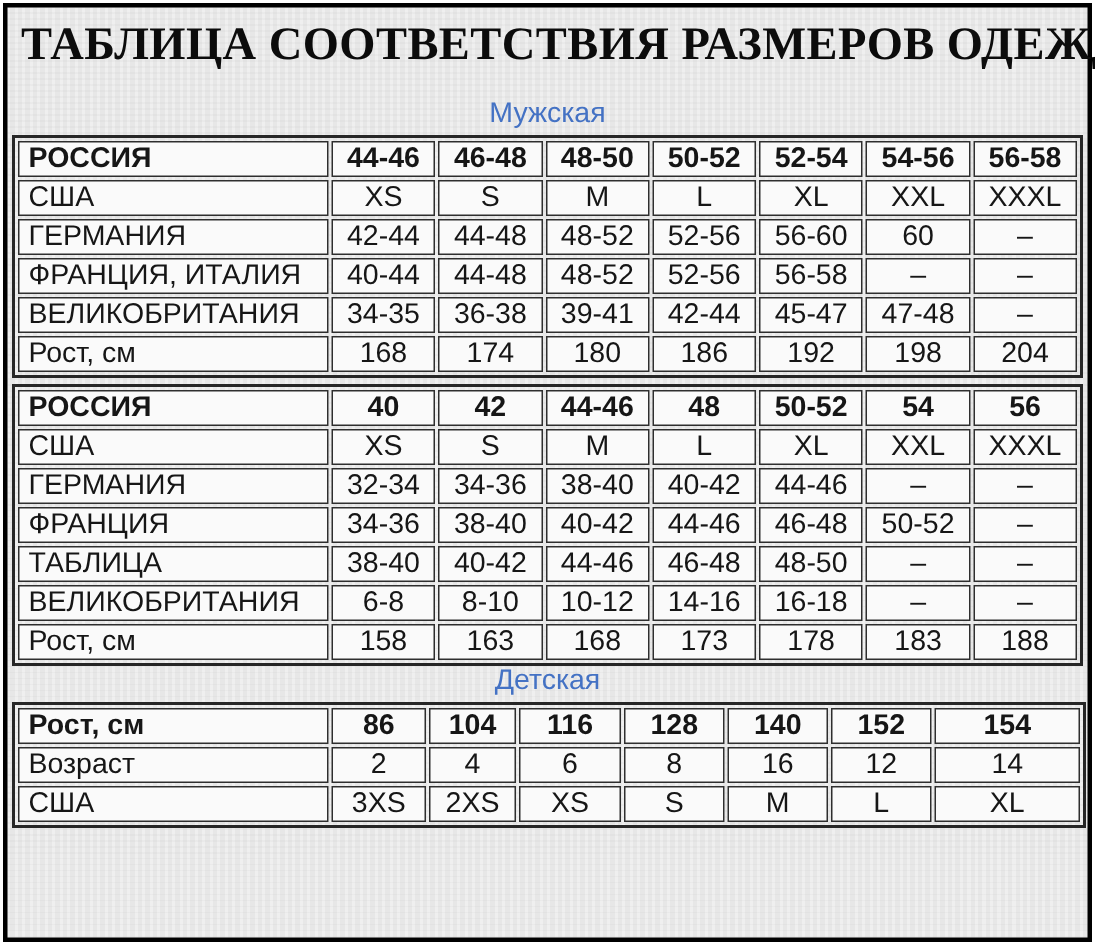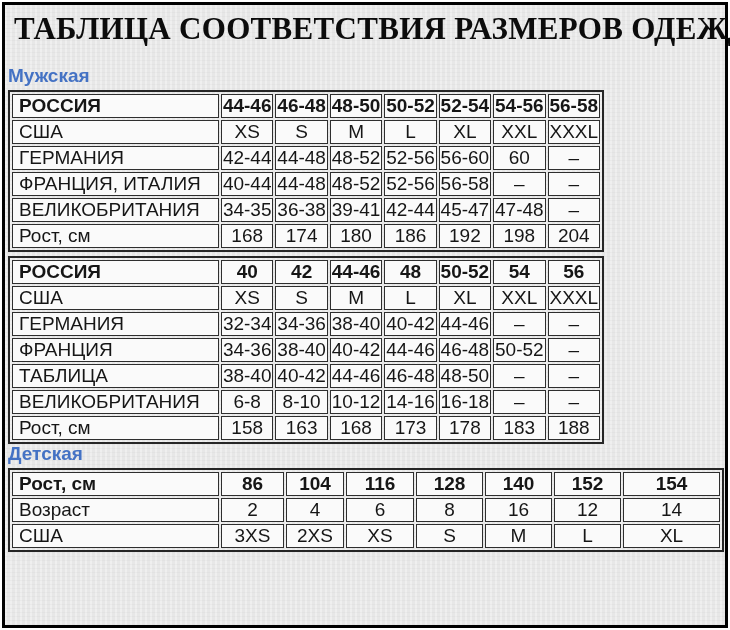--- a/index.html
+++ b/index.html
@@ -27,33 +27,33 @@
     font-family: "Liberation Serif", serif;
     font-weight: bold;
     font-size: 31px;
     line-height: 37px;
     letter-spacing: 0.3px;
     color: #0c0c0c;
     white-space: nowrap;
   }
 
   .section-label {
-    text-align: left;
-    font-weight: bold;
+    text-align: center;
+    font-weight: normal;
     font-size: 19px;
     line-height: 20px;
     color: #4472c4;
   }
   .section-label.men   { margin-top: 19px; }
   .section-label.women { margin-top: 26px; }
   .section-label.kids  { }
 
   table.size-table {
     margin-top: 4px;
-    width: 596px;
+    width: 714px;
     table-layout: fixed;
     border-collapse: separate;
     border-spacing: 2px;
     border: 2px solid #262626;
     background: transparent;
   }
   table.size-table td {
     border: 1px solid #2e2e2e;
     background: #fafafa;
     height: 22px;

